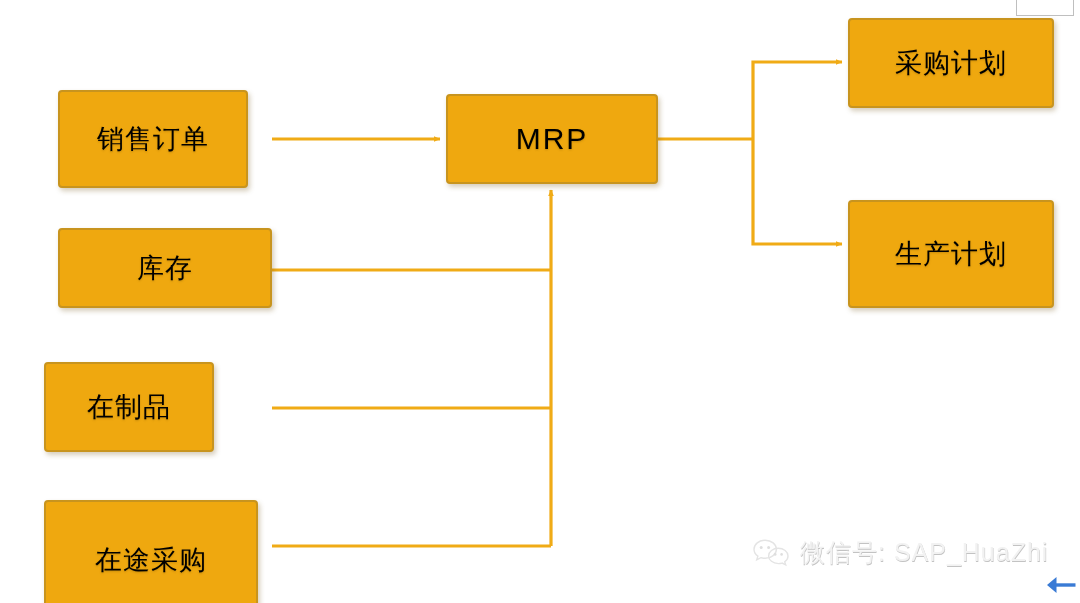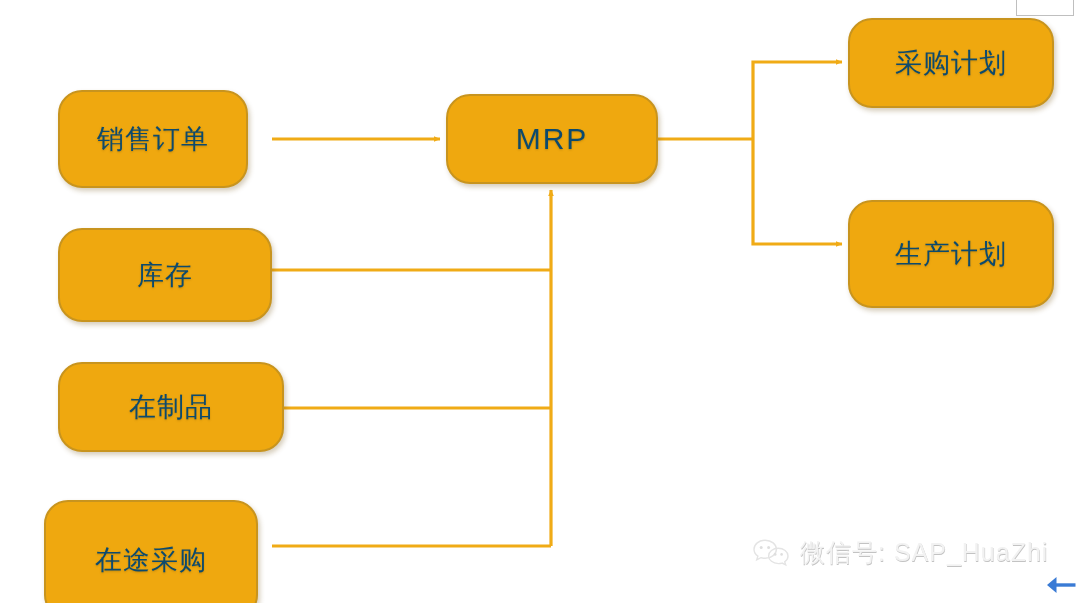--- a/index.html
+++ b/index.html
@@ -24,43 +24,43 @@
     top: 0;
     width: 1080px;
     height: 603px;
     pointer-events: none;
   }
   .node {
     position: absolute;
     box-sizing: border-box;
     background: #EFA80F;
     border: 2px solid #C8941E;
-    border-radius: 24px;
+    border-radius: 4px;
     display: flex;
     align-items: center;
     justify-content: center;
-    color: #0c4a6e;
+    color: #000000;
     text-shadow: 0 1px 2px rgba(120,80,0,0.35);
     box-shadow: 2px 3px 5px rgba(120,90,30,0.30);
     letter-spacing: 1px;
     user-select: none;
   }
   .node-cjk {
     font-size: 27px;
     font-weight: 400;
   }
   .node-latin {
     font-size: 30px;
     font-weight: 400;
     letter-spacing: 2px;
   }
   
   #node-sales-order   { left: 58px;  top: 90px;  width: 190px; height: 98px;  }
-  #node-inventory     { left: 58px;  top: 228px; width: 214px; height: 94px;  }
-  #node-wip           { left: 58px;  top: 362px; width: 226px; height: 90px;  }
+  #node-inventory     { left: 58px;  top: 228px; width: 214px; height: 80px;  }
+  #node-wip           { left: 44px;  top: 362px; width: 170px; height: 90px;  }
   #node-in-transit    { left: 44px;  top: 500px; width: 214px; height: 119px;  }
   #node-mrp           { left: 446px; top: 94px;  width: 212px; height: 90px;  }
   #node-purchase-plan { left: 848px; top: 18px;  width: 206px; height: 90px;  }
   #node-production-plan { left: 848px; top: 200px; width: 206px; height: 108px; }
 
   
   #top-right-fragment {
     position: absolute;
     left: 1016px;
     top: -16px;

